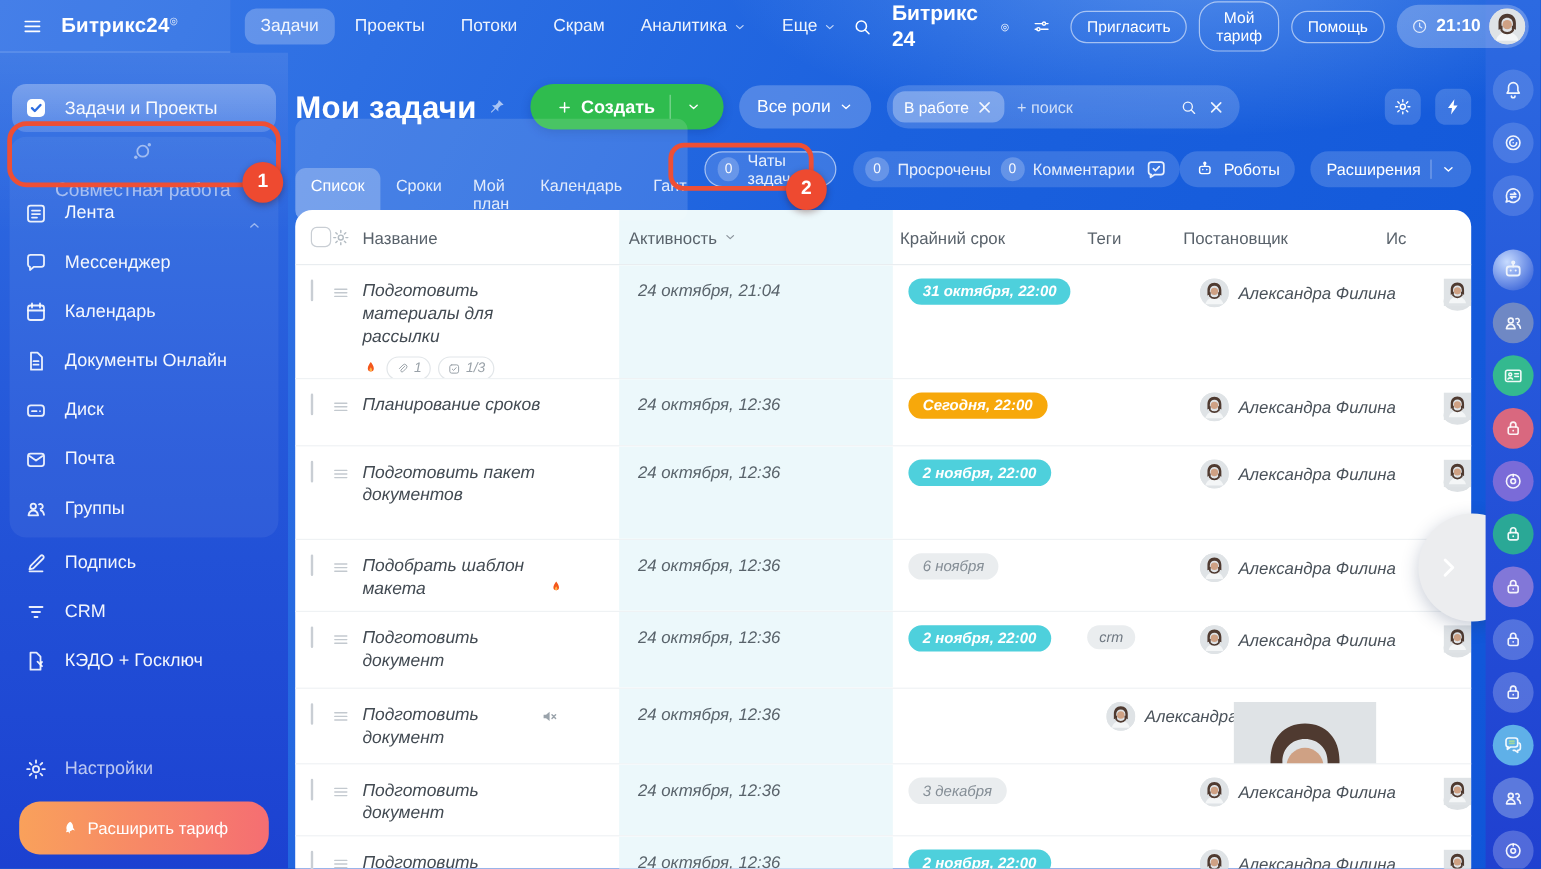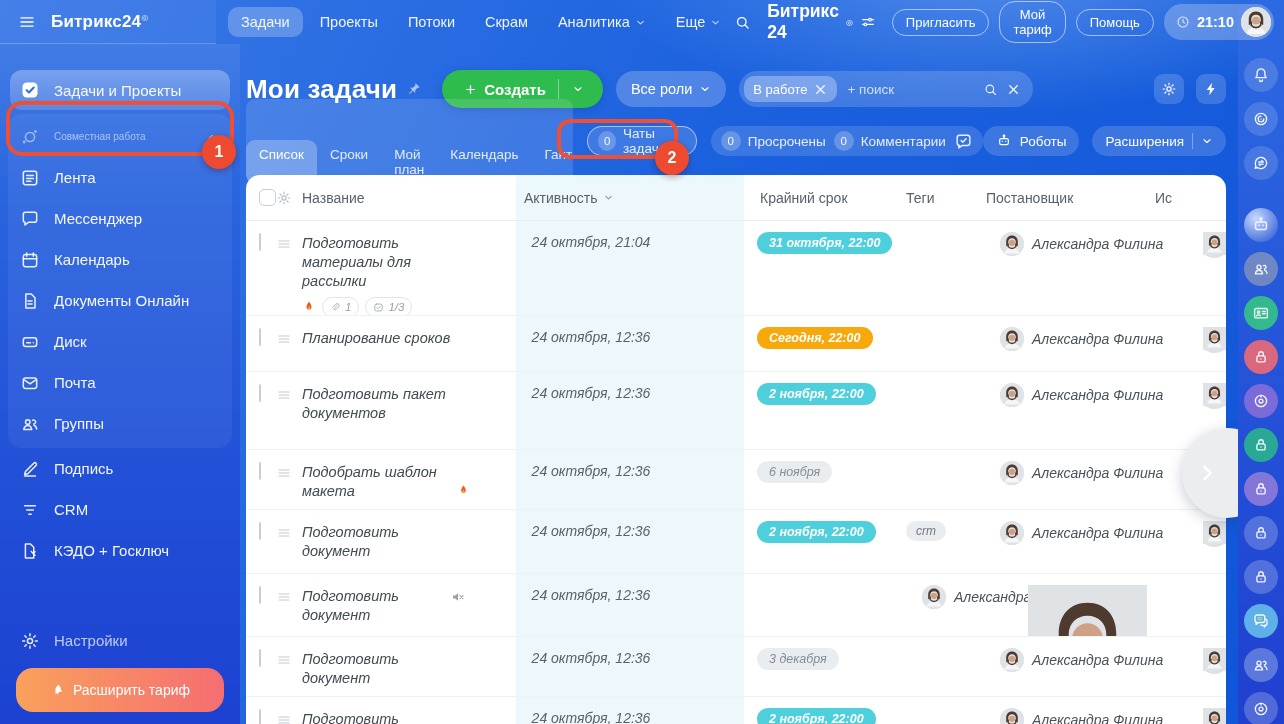--- a/index.html
+++ b/index.html
@@ -12,36 +12,36 @@
   
   .topbar{position:absolute;left:0;top:0;width:1284px;height:44px;display:flex;align-items:center;z-index:9;}
   .tb-left{width:240px;display:flex;align-items:center;gap:15px;padding-left:18px;height:100%;
            background:rgba(255,255,255,.05);border-bottom:1px solid rgba(255,255,255,.22);}
   .logo{font-size:17px;font-weight:700;letter-spacing:.2px;}
   .logo sup{font-size:8px;font-weight:400;opacity:.85;}
   .nav{display:flex;align-items:center;gap:4px;margin-left:12px;}
   .nav-item{display:flex;align-items:center;gap:5px;padding:7px 13px;border-radius:10px;font-size:14.5px;color:rgba(255,255,255,.92);cursor:pointer;}
   .nav-item.active{background:rgba(255,255,255,.24);}
   .tb-right{margin-left:auto;display:flex;align-items:center;gap:10px;padding-right:10px;}
-  .brand{display:flex;align-items:center;gap:7px;font-size:17.5px;font-weight:700;margin:0 6px;}
+  .brand{display:flex;align-items:center;gap:19px;font-size:17.5px;font-weight:700;margin:0 6px;}
   .brand sup{font-size:8px;font-weight:400;}
   .tb-pill{border:1.5px solid rgba(255,255,255,.55);border-radius:16px;padding:5px 13px;font-size:13px;color:#fff;background:transparent;cursor:pointer;}
   .timer{display:flex;align-items:center;gap:7px;background:rgba(255,255,255,.25);border-radius:18px;padding:3px 3px 3px 12px;cursor:pointer;}
   .timer .t{font-size:14.5px;font-weight:600;}
   .i{display:inline-flex;flex:none;}
   .i svg{width:100%;height:100%;display:block;}
 
   
   .sidebar{position:absolute;left:0;top:44px;width:240px;bottom:0;z-index:9;
     background:linear-gradient(180deg,rgba(255,255,255,.09),rgba(255,255,255,0) 22%),linear-gradient(180deg,#2f6fe3 0%,#2354d8 55%,#1c41d1 100%);
     padding-top:24px;}
   .sb-item{display:flex;align-items:center;gap:14px;height:41px;padding:0 14px 0 20px;font-size:15px;color:rgba(255,255,255,.95);cursor:pointer;}
   .sb-item .i{width:20px;height:20px;color:rgba(255,255,255,.9);}
   .sb-item.active{background:linear-gradient(180deg,rgba(255,255,255,.30),rgba(255,255,255,.16));border-radius:12px;margin:2px 10px;height:40px;padding-left:10px;}
-  .sb-item.section{color:rgba(255,255,255,.55);font-size:10px;}
+  .sb-item.section{color:rgba(255,255,255,.55);font-size:16px;flex-direction:column;}
   .sb-item.section .i{color:rgba(255,255,255,.5);}
   .sb-item.dim{color:rgba(255,255,255,.7);}
   .sb-item .chev{margin-left:auto;width:12px;height:12px;color:rgba(255,255,255,.55);}
   .sb-group{background:rgba(255,255,255,.06);border-radius:14px;margin:4px 8px 0 8px;padding:2px 0 4px 0;}
   .sb-group .sb-item{padding-left:12px;}
   .upgrade{position:absolute;left:16px;right:16px;bottom:12px;height:44px;border-radius:17px;border:none;cursor:pointer;
     background:linear-gradient(90deg,#f9a15b,#f56e72);color:#fff;font-size:14px;display:flex;align-items:center;justify-content:center;gap:8px;}
   .upgrade .i{width:15px;height:15px;}
 
   
@@ -492,21 +492,21 @@
           </div>
         <div class="th">Название</div>
         <div class="c-act th" style="padding-left:8px">
           <span>Активность</span>
             <span class="i sortchev" id="ic-chev4">
               <svg viewBox="0 0 24 24" fill="none" stroke="currentColor" stroke-width="1.8" stroke-linecap="round" stroke-linejoin="round">
                 <path d="M6 9.5l6 5.5 6-5.5" stroke-width="2.3"></path>
               </svg>
             </span>
         </div>
-        <div class="th" style="padding-left:16px">Крайний срок</div>
+        <div class="th" style="padding-left:6px">Крайний срок</div>
         <div class="th" style="padding-left:12px">Теги</div>
         <div class="th" style="padding-left:14px">Постановщик</div>
         <div class="th" style="padding-left:8px">Ис</div>
       </div>
       <div id="tbody">
           <div class="grid row" style="height: 94px; overflow: hidden;">
             <div class="cell c1"><span class="checkbox"></span></div>
             <div><span class="i drag">
                 <svg viewBox="0 0 24 24" fill="none" stroke="currentColor" stroke-width="1.8" stroke-linecap="round" stroke-linejoin="round">
                   <path d="M4.5 7.5h15M4.5 12h15M4.5 16.5h15"></path>

